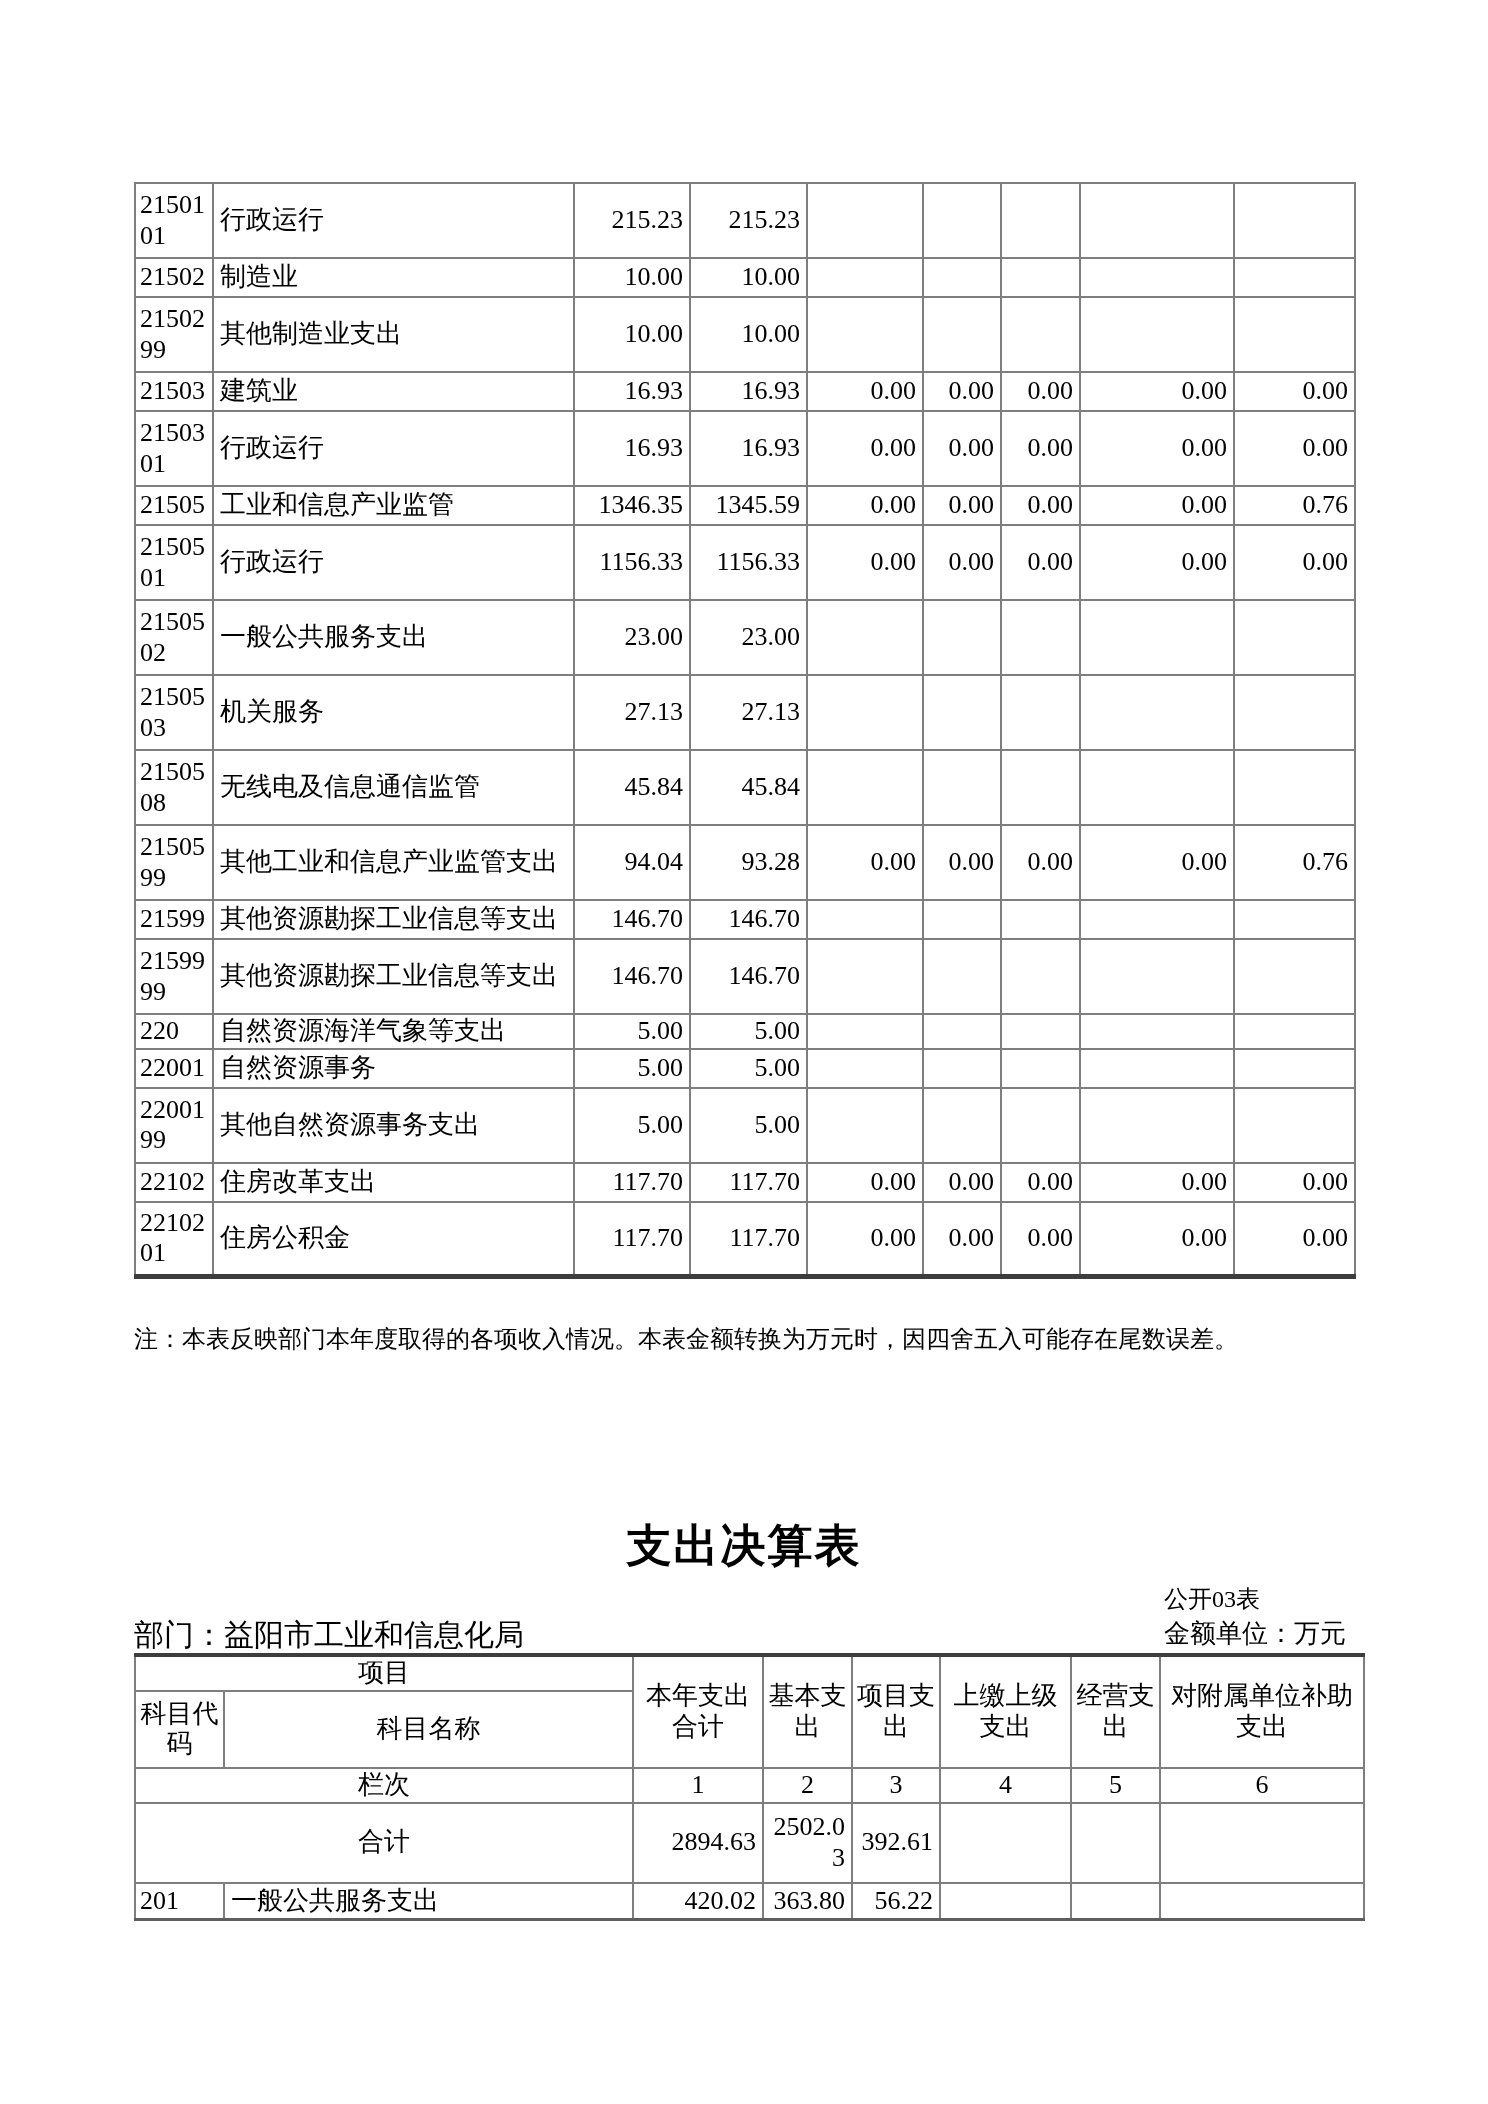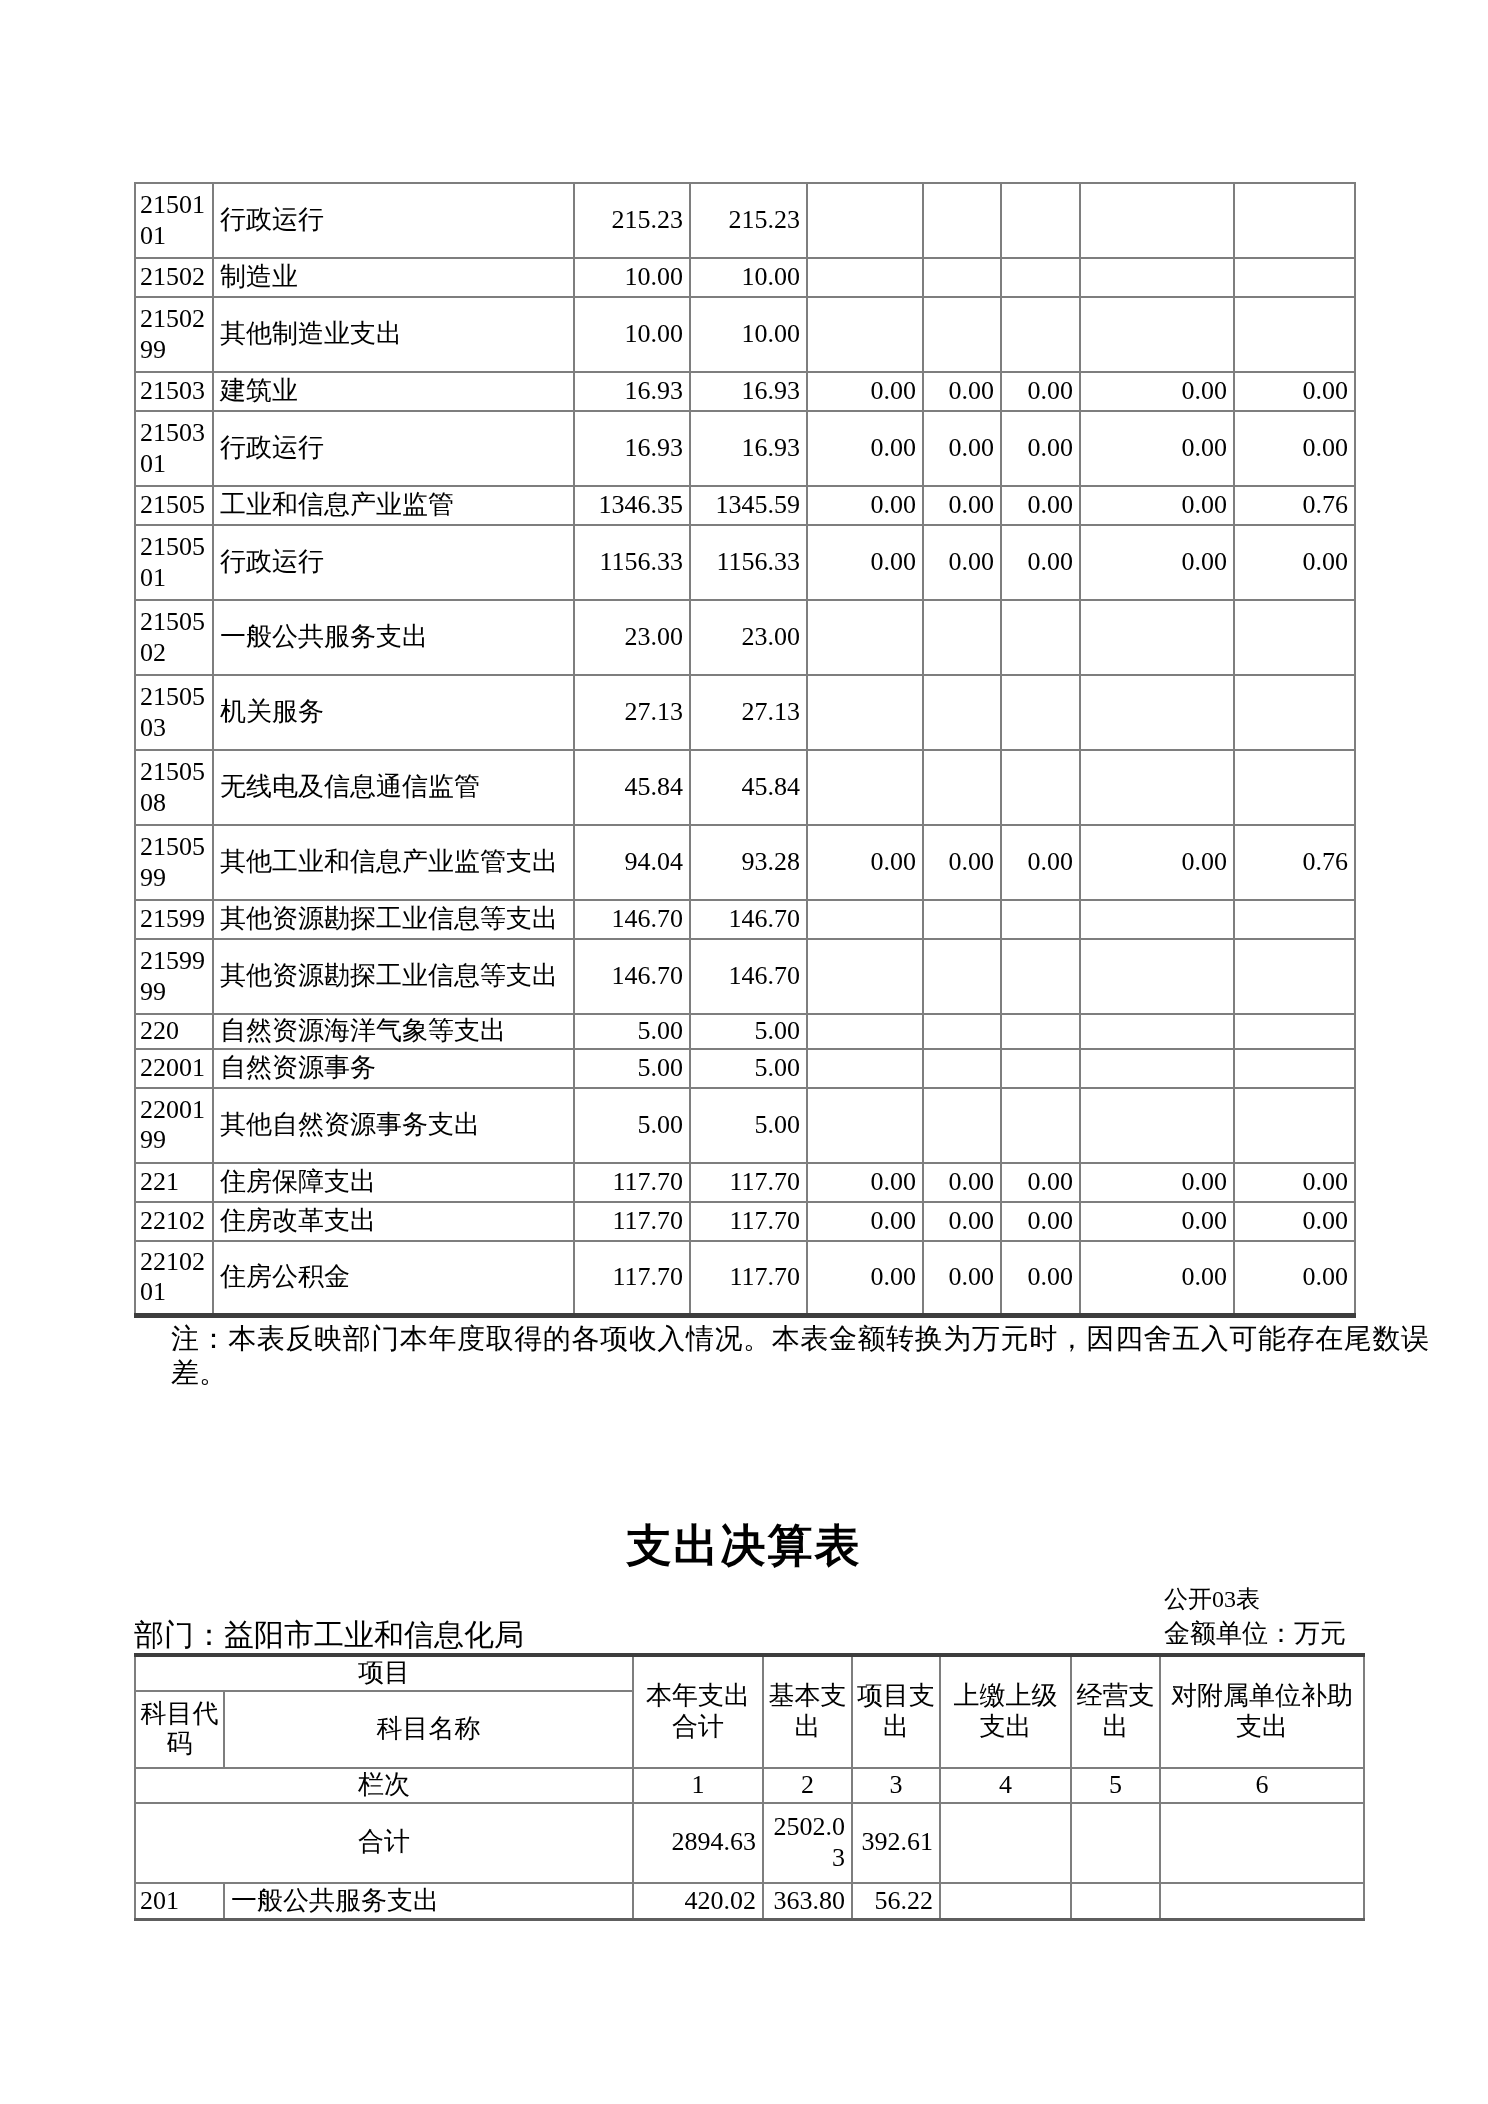--- a/index.html
+++ b/index.html
@@ -12,21 +12,21 @@
      line-height:1.18;font-size:26px;vertical-align:middle;}
   .income-table{position:absolute;left:134px;top:182px;width:1220px;
      border-bottom:5px solid #3d3d3d;}
   .exp-table{position:absolute;left:134px;top:1653px;width:1229px;
      border-top:4px solid #3d3d3d;border-bottom:3px solid #5e5e5e;font-family:Liberation Serif, serif;}
   td.code-cell{text-align:left;padding:1px 2px 1px 4px;}
   td.name-cell{text-align:left;padding:1px 2px 1px 6px;}
   td.val-cell{text-align:right;padding:1px 6px 1px 2px;}
   td.hdr-cell{text-align:center;padding:1px 2px;}
   .note{position:absolute;left:134px;top:1322px;width:1258px;
-     font-size:28px;line-height:34px;text-align:justify;margin-left:37px;}
+     font-size:24px;line-height:34px;text-align:justify;}
   .page-title{position:absolute;left:0;top:1516px;width:1488px;
      text-align:center;font-size:45px;font-weight:bold;letter-spacing:2px;}
   .pub-code{position:absolute;left:1164px;top:1583px;font-size:24px;}
   .dept{position:absolute;left:134px;top:1615px;font-size:30px;}
   .unit{position:absolute;left:1164px;top:1616px;font-size:26px;}
 </style>
 </head>
 <body>
 
 <table class="income-table">
@@ -210,31 +210,20 @@
       <tr style="height: 75px;">
         <td class="code-cell">2200199</td>
         <td class="name-cell">其他自然资源事务支出</td>
         <td class="val-cell">5.00</td>
         <td class="val-cell">5.00</td>
         <td class="val-cell"></td>
         <td class="val-cell"></td>
         <td class="val-cell"></td>
         <td class="val-cell"></td>
         <td class="val-cell"></td>
-      </tr>
-      <tr style="height: 39px;">
-        <td class="code-cell">221</td>
-        <td class="name-cell">住房保障支出</td>
-        <td class="val-cell">117.70</td>
-        <td class="val-cell">117.70</td>
-        <td class="val-cell">0.00</td>
-        <td class="val-cell">0.00</td>
-        <td class="val-cell">0.00</td>
-        <td class="val-cell">0.00</td>
-        <td class="val-cell">0.00</td>
       </tr>
       <tr style="height: 39px;">
         <td class="code-cell">22102</td>
         <td class="name-cell">住房改革支出</td>
         <td class="val-cell">117.70</td>
         <td class="val-cell">117.70</td>
         <td class="val-cell">0.00</td>
         <td class="val-cell">0.00</td>
         <td class="val-cell">0.00</td>
         <td class="val-cell">0.00</td>

